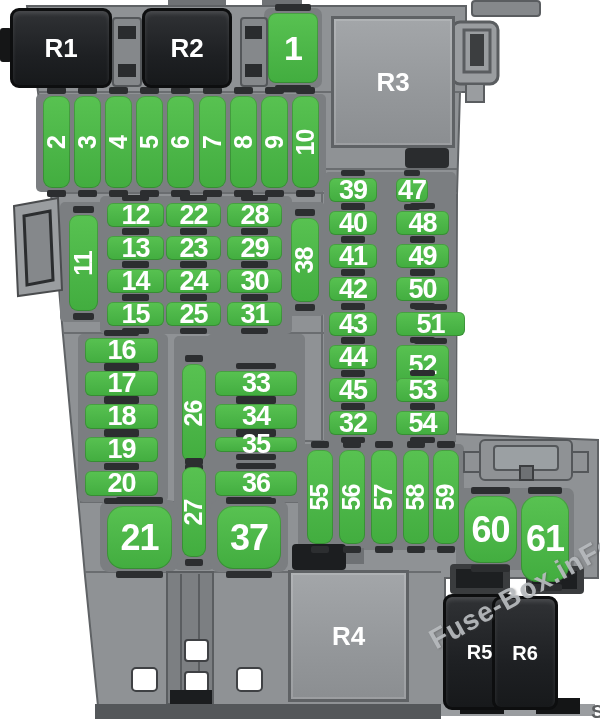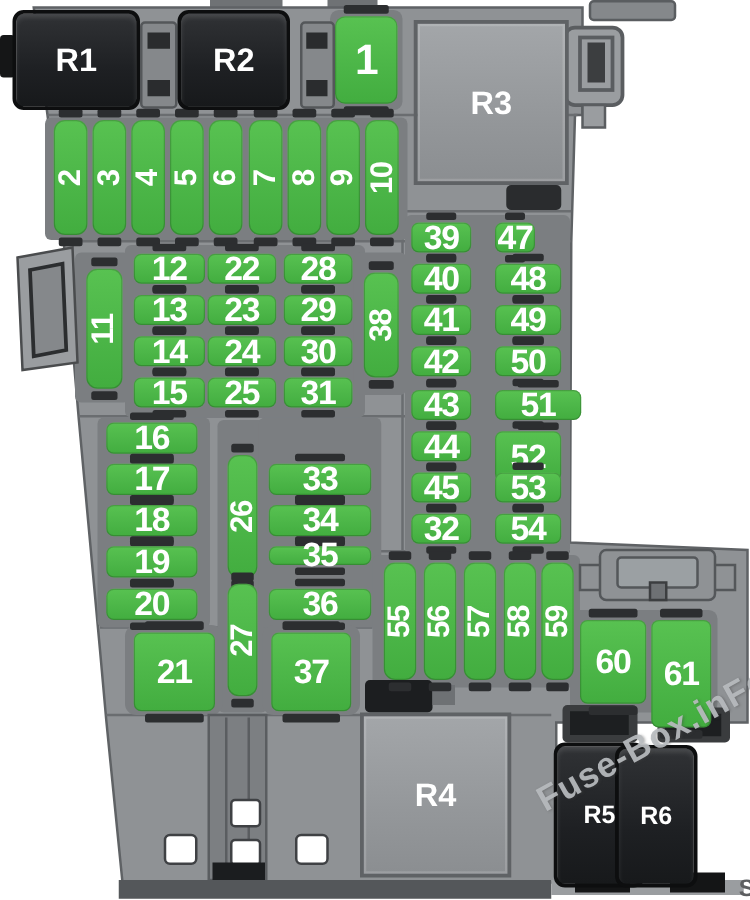--- a/index.html
+++ b/index.html
@@ -12,21 +12,21 @@
   .fuse{
     position:absolute;z-index:5;box-sizing:border-box;
     background:linear-gradient(180deg,#58c251 0%,#4cb648 55%,#42ad3f 100%);
     border-radius:6px;display:flex;align-items:center;justify-content:center;
     color:#fff;font-weight:700;box-shadow:inset 0 0 0 1px rgba(0,0,0,.18);
   }
   .fuse span{letter-spacing:-1px;line-height:1;}
   .fuse.h{font-size:27px;}
   .fuse.v{font-size:25px;border-radius:9px;}
   .fuse.v span{transform:rotate(-90deg);}
-  .fuse.sq{font-size:27px;border-radius:6px;}
+  .fuse.sq{font-size:36px;border-radius:16px;}
   .fuse.f1s{font-size:34px;border-radius:8px;}
   
   .fuse::before,.fuse::after{content:"";position:absolute;background:#2c2e30;border-radius:2px;z-index:-1;}
   .fuse.h::before{left:26%;right:26%;top:-8px;height:6px;}
   .fuse.h::after{left:26%;right:26%;bottom:-8px;height:6px;}
   .fuse.v::before,.fuse.sq::before{left:14%;right:14%;top:-9px;height:7px;}
   .fuse.v::after,.fuse.sq::after{left:14%;right:14%;bottom:-9px;height:7px;}
   
   .relay{
     position:absolute;z-index:6;box-sizing:border-box;

